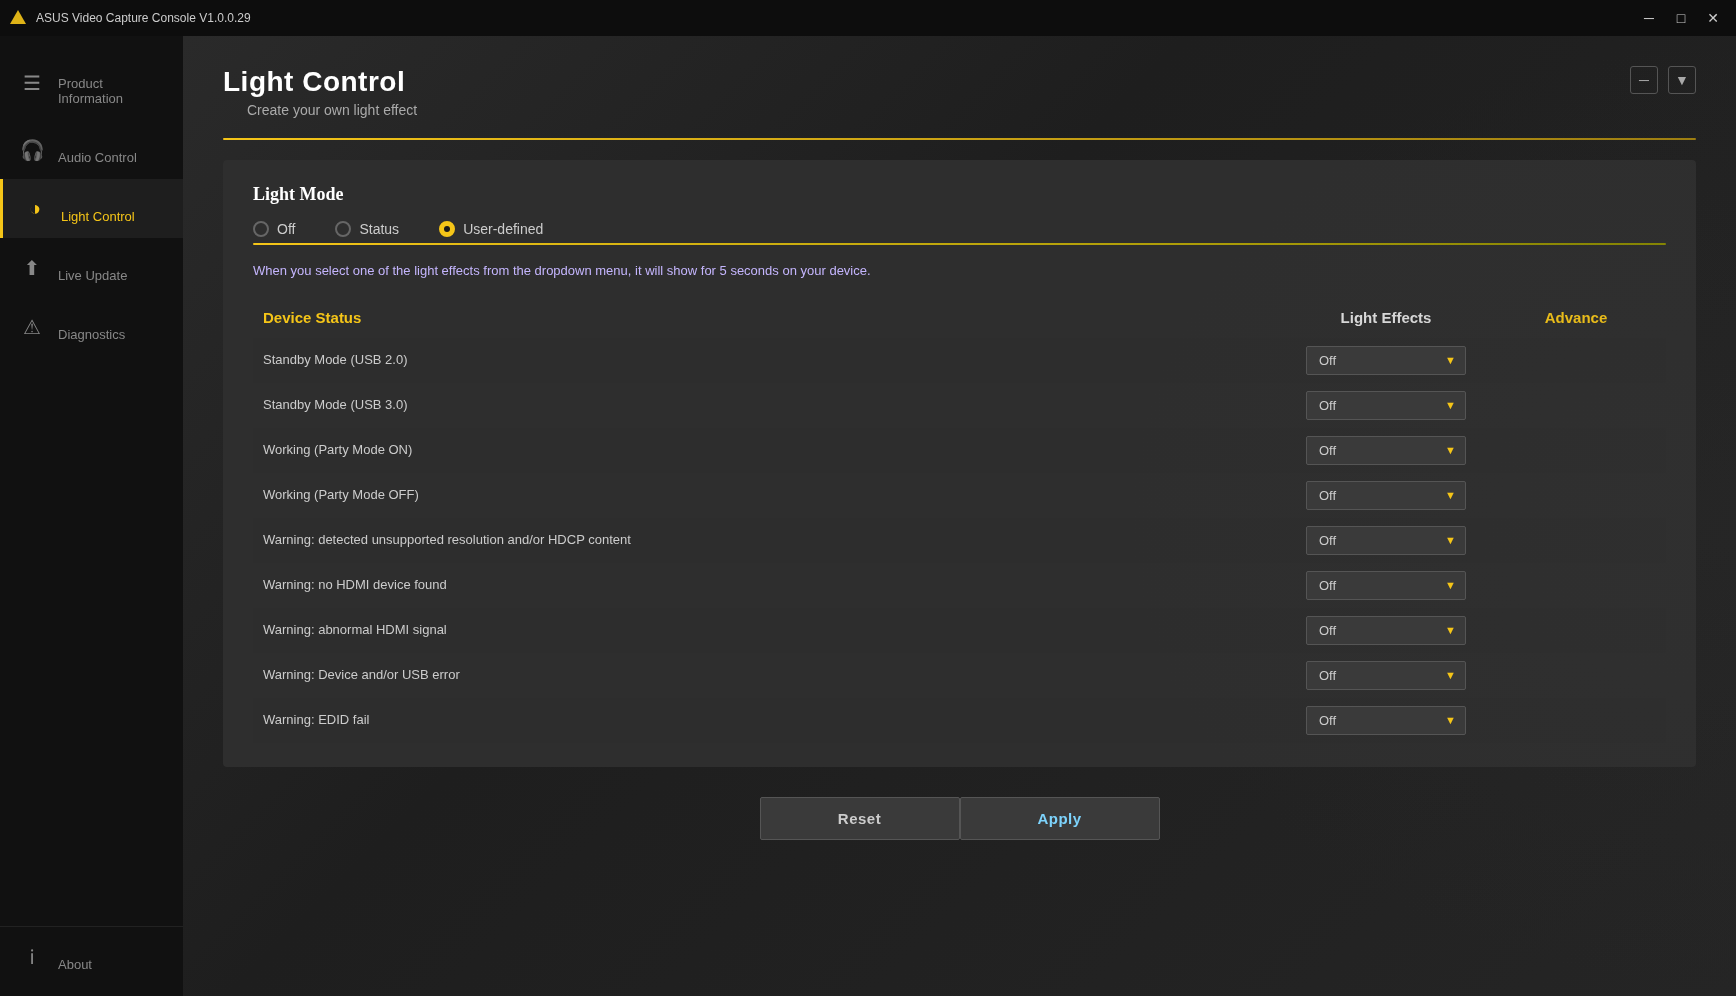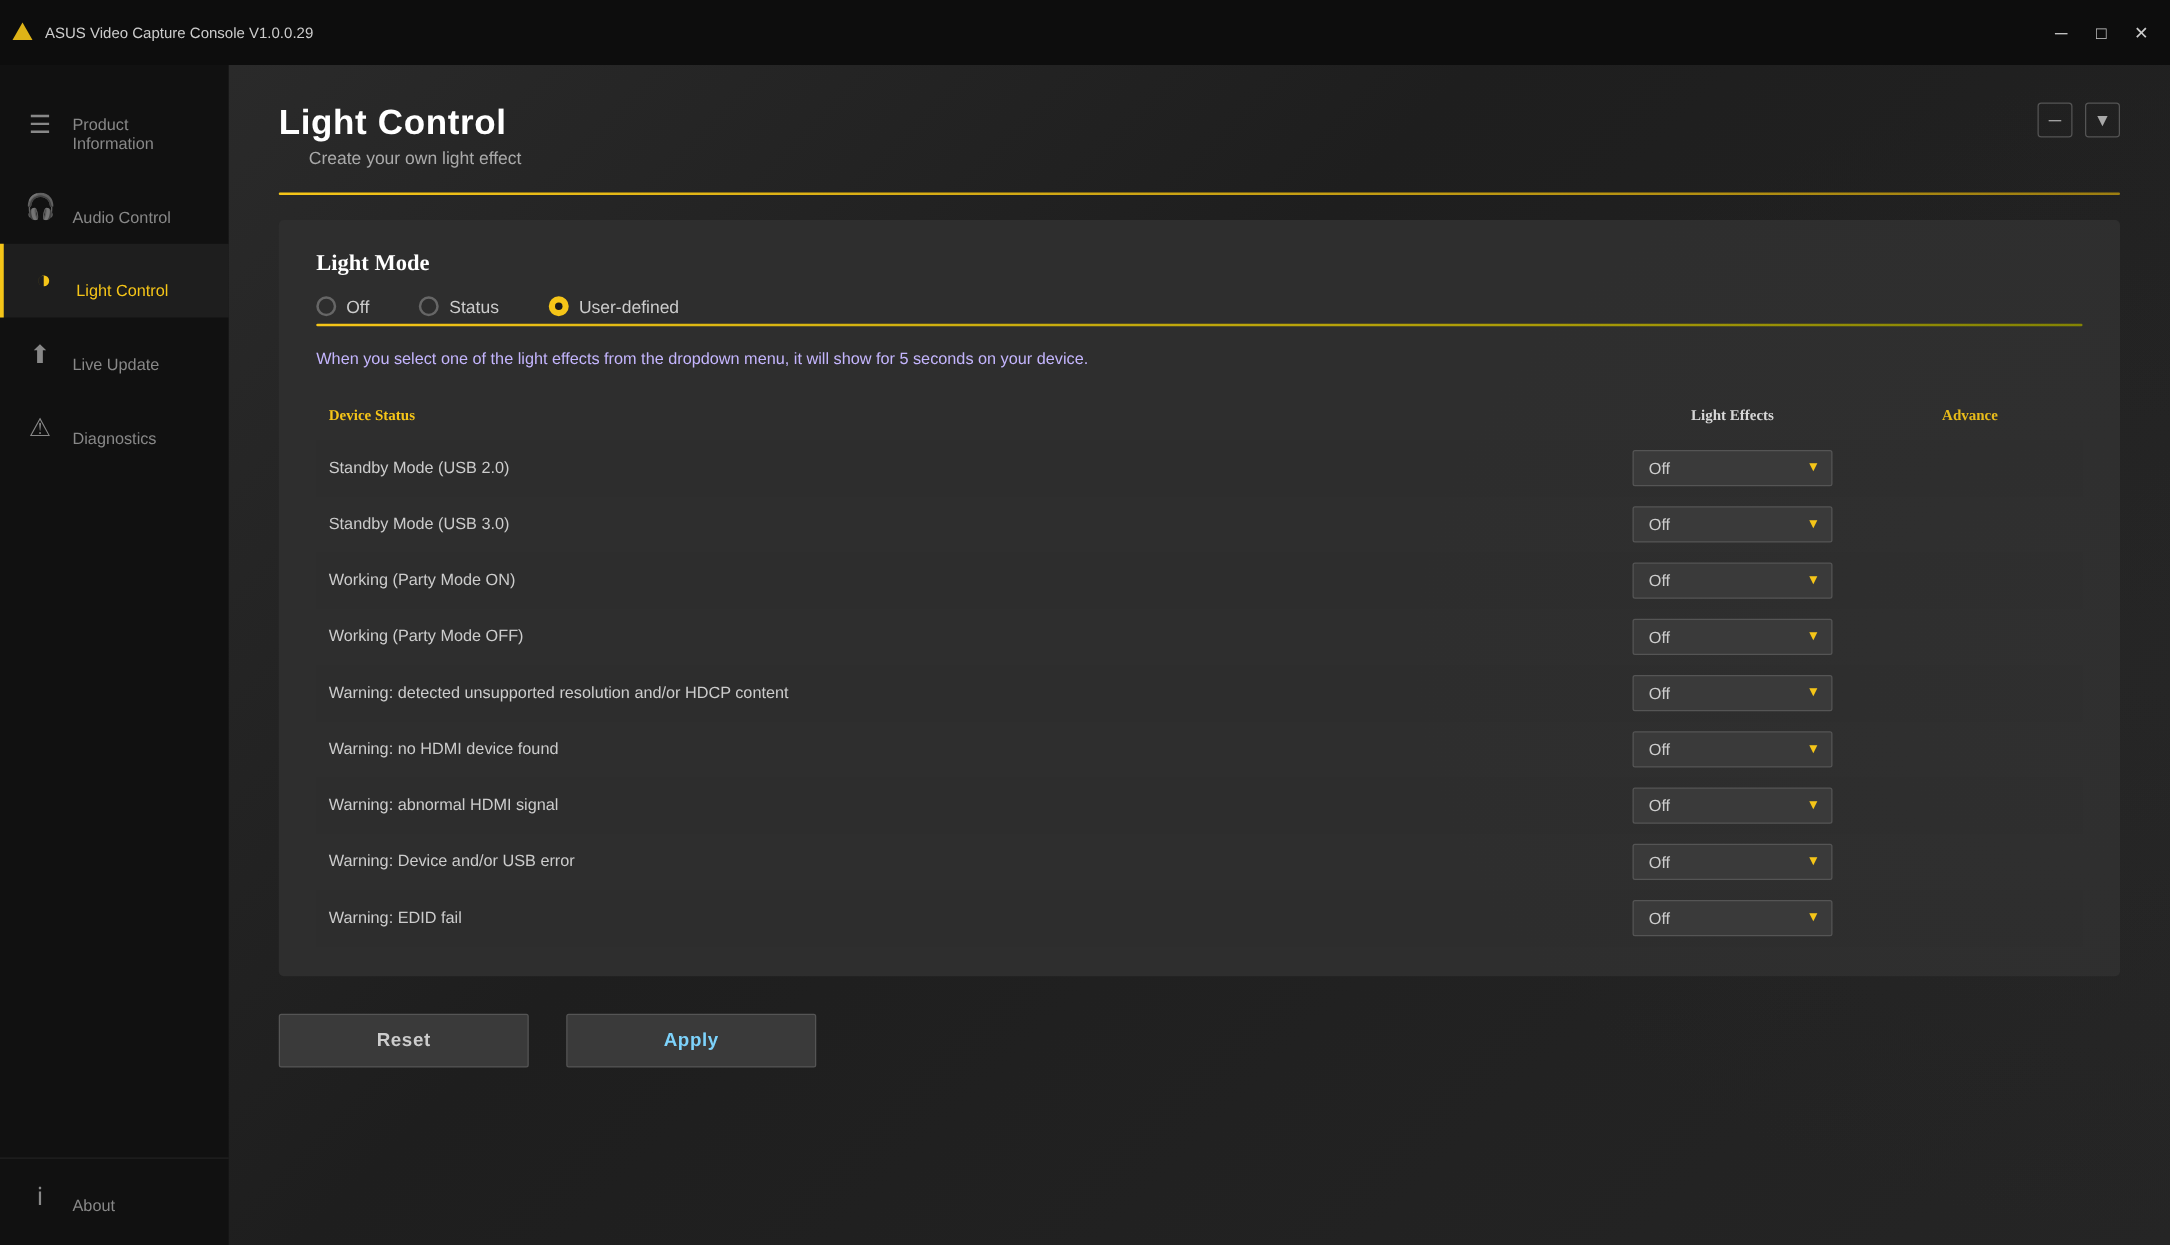--- a/index.html
+++ b/index.html
@@ -8,21 +8,21 @@
       height: 996px;
       background: #1a1a1a;
       font-family: 'Segoe UI', Arial, sans-serif;
       overflow: hidden;
       display: flex;
       flex-direction: column;
     }
 
     
     .title-bar {
-      height: 52px;
+      height: 36px;
       background: #0d0d0d;
       display: flex;
       align-items: center;
       justify-content: space-between;
       padding: 0 8px;
       flex-shrink: 0;
     }
     .title-bar-left {
       display: flex;
       align-items: center;
@@ -227,23 +227,22 @@
       line-height: 1.5;
       margin-bottom: 20px;
     }
     .table-header {
       display: grid;
       grid-template-columns: 1fr 220px 160px;
       padding: 8px 10px;
       margin-bottom: 4px;
     }
     .col-header {
-      font-size: 12px;
+      font-size: 15px;
       font-weight: 600;
-      font-family: Liberation Serif, serif;
     }
     .col-header.yellow { color: #f5c518; }
     .col-header.white { color: #dddddd; text-align: center; }
 
     .table-row {
       display: grid;
       grid-template-columns: 1fr 220px 160px;
       align-items: center;
       padding: 8px 10px;
       min-height: 44px;
@@ -282,22 +281,21 @@
       top: 50%;
       transform: translateY(-50%);
       color: #f5c518;
       font-size: 11px;
       pointer-events: none;
     }
 
     
     .bottom-buttons {
       display: flex;
-      justify-content: flex-start;
-      gap: 30px;
+      justify-content: center;
       margin-top: 30px;
     }
     .btn {
       padding: 12px 0;
       width: 200px;
       border: none;
       border-radius: 2px;
       font-size: 15px;
       font-weight: 600;
       cursor: pointer;

